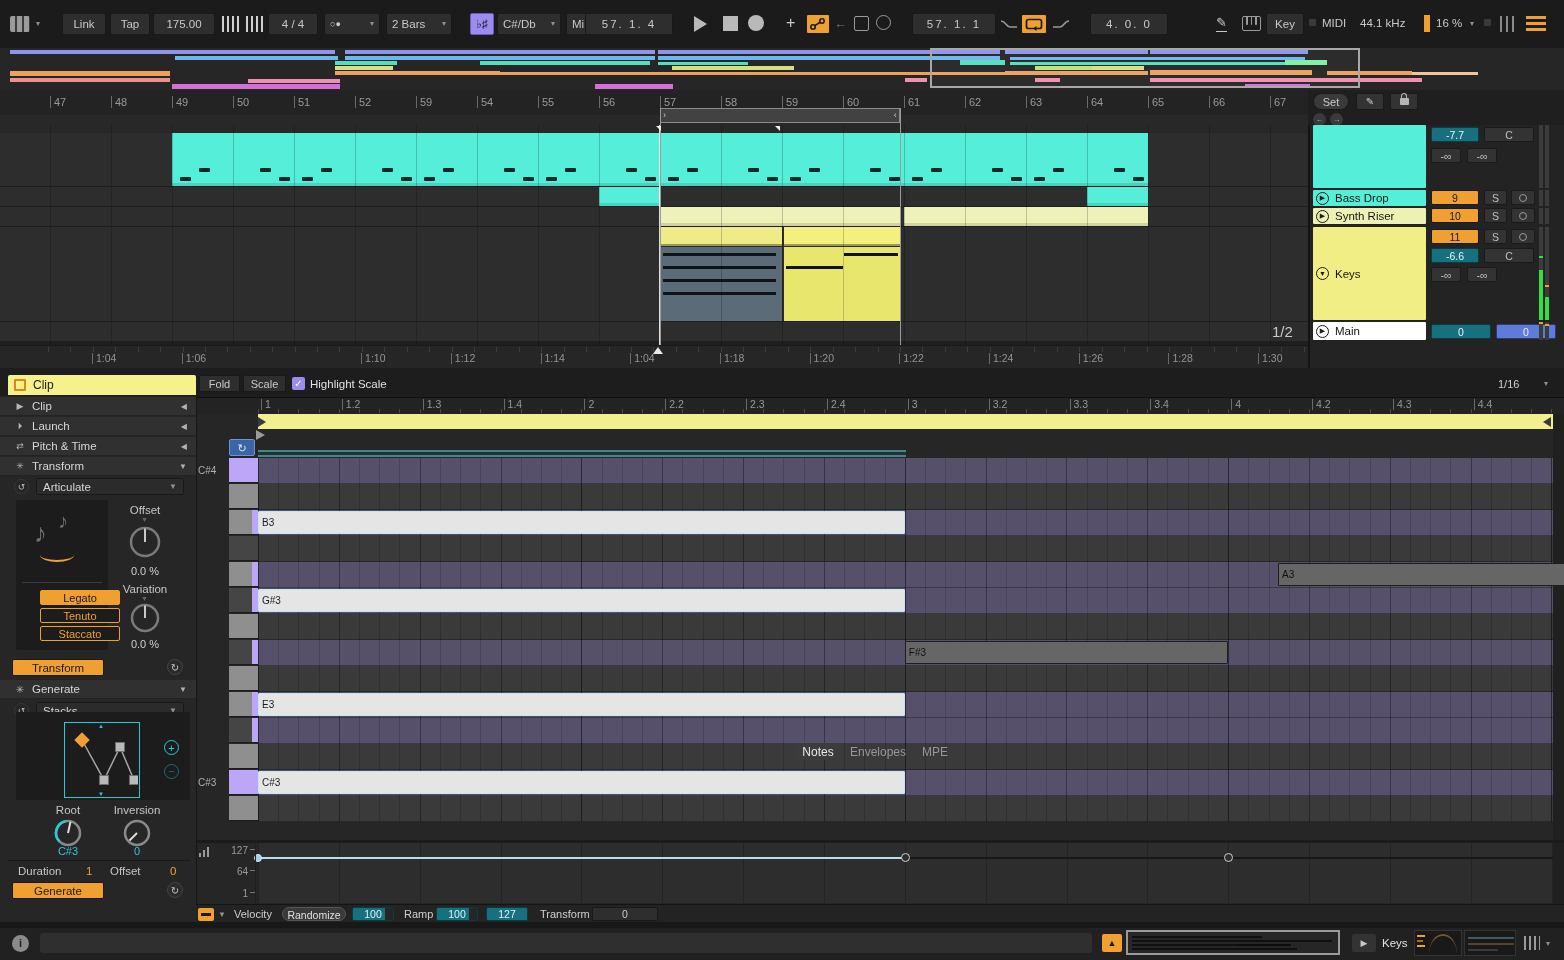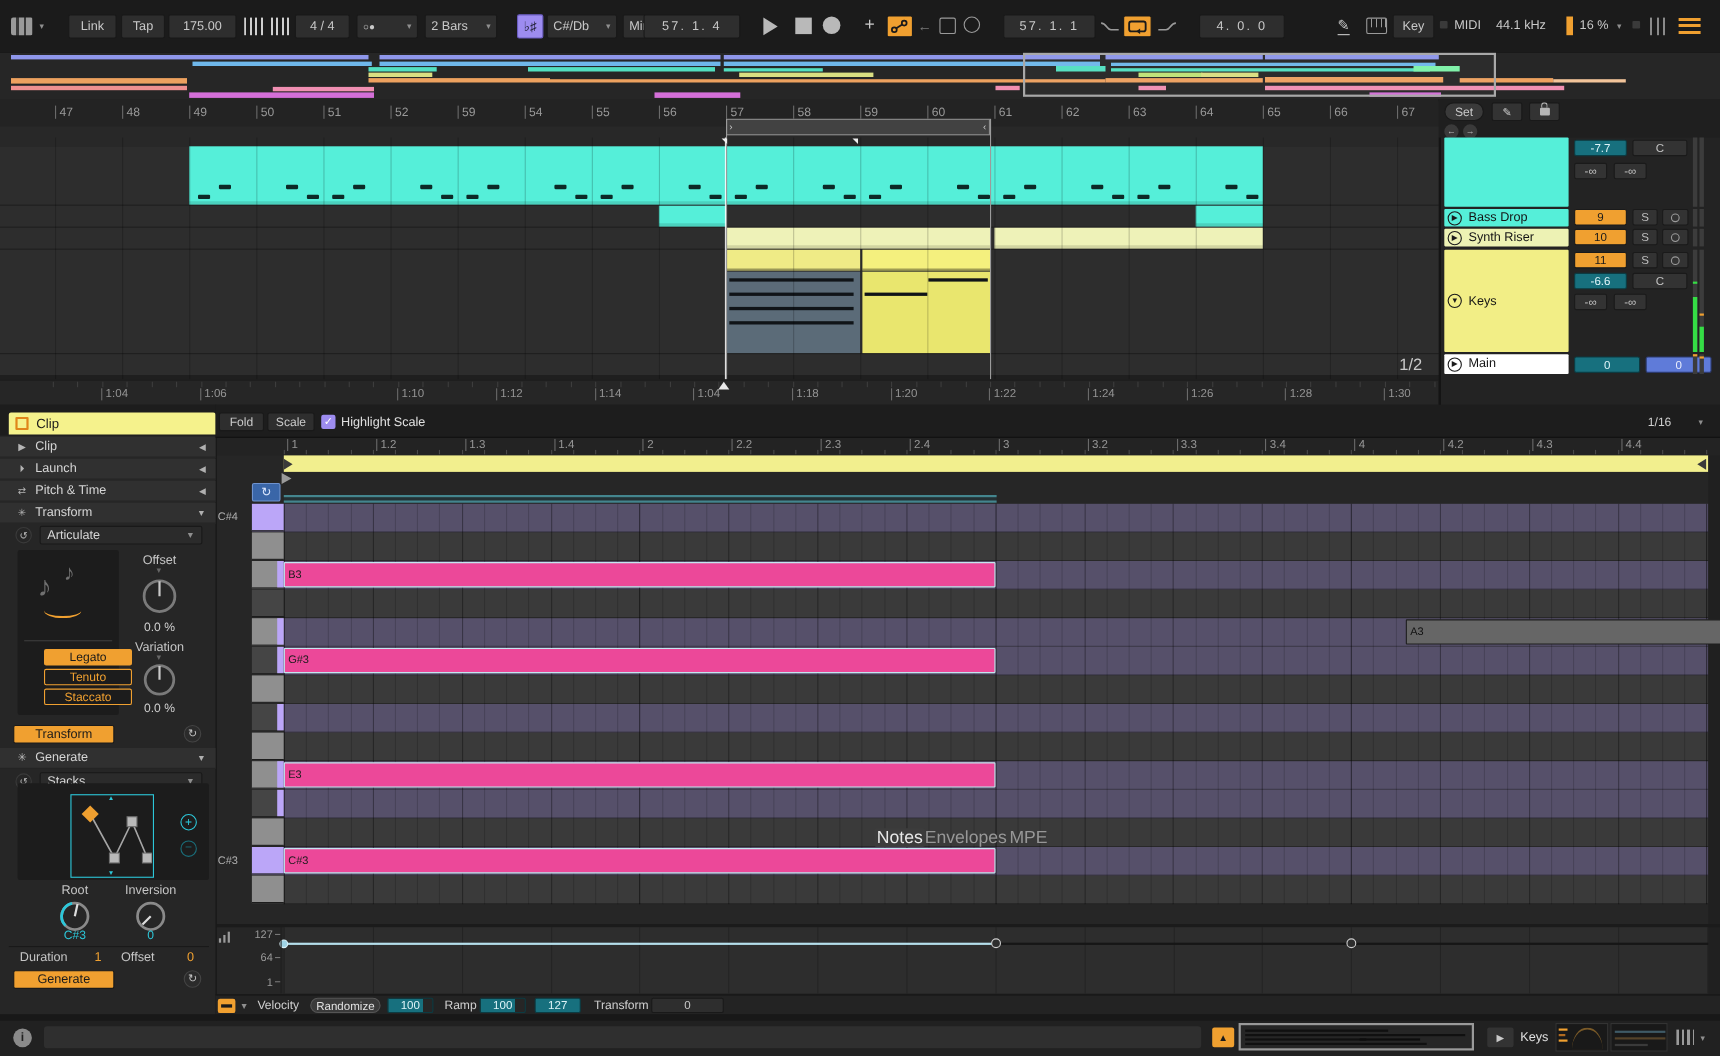--- a/index.html
+++ b/index.html
@@ -38,23 +38,23 @@
   .secrow .ar{margin-right:9px;color:#b0b0b0;font-size:8px;}
   .ddrow{position:absolute;height:18px;}
   .ddcirc{position:absolute;left:14px;top:1px;width:15px;height:15px;border-radius:50%;background:#262626;border:1px solid #3a3a3a;color:#bbb;font-size:9px;display:flex;align-items:center;justify-content:center;box-sizing:border-box;}
   .ddsel{position:absolute;left:36px;top:0;width:148px;height:17px;background:#2b2b2b;border:1px solid #191919;border-radius:2px;display:flex;align-items:center;justify-content:space-between;padding:0 6px;box-sizing:border-box;color:#d6d6d6;font-size:11.5px;}
   .knoblbl{position:absolute;color:#c5c5c5;font-size:11.5px;text-align:center;}
   .knobval{position:absolute;color:#cfcfcf;font-size:11px;text-align:center;}
   .modebtn{position:absolute;left:24px;width:80px;height:15px;border:1px solid #f0a030;border-radius:2px;background:#1c1c1c;color:#f0a030;display:flex;align-items:center;justify-content:center;font-size:11px;box-sizing:border-box;}
   .modebtn.active{background:#f0a030;color:#1a1a1a;}
   .applybtn{position:absolute;left:12px;width:92px;height:17px;background:#f0a030;border:1px solid #1a1a1a;border-radius:2px;color:#1a1a1a;display:flex;align-items:center;justify-content:center;font-size:11.5px;box-sizing:border-box;}
   .refcirc{position:absolute;width:16px;height:16px;border-radius:50%;background:#2b2b2b;border:1px solid #444;color:#c5c5c5;font-size:10px;display:flex;align-items:center;justify-content:center;box-sizing:border-box;}
-  .tabbtn{position:absolute;top:375px;height:17px;display:flex;align-items:center;justify-content:center;font-size:16px;margin-top:10px;}
+  .tabbtn{position:absolute;top:375px;height:17px;display:flex;align-items:center;justify-content:center;font-size:12px;}
   .note{position:absolute;box-sizing:border-box;border-radius:1px;font-size:10px;color:#1c1c1c;display:flex;align-items:center;padding-left:3px;overflow:hidden;}
-  .ynote{background:#ec4899;border:1.5px solid #c3e6ef;align-items:center;}
+  .ynote{background:#e5e5e5;border:1.5px solid #c3e6ef;align-items:center;}
   .gnote{background:#666;border:1px solid #1e1e1e;color:#111;}
   .vtick{position:absolute;color:#9a9a9a;font-size:10px;text-align:right;width:26px;}
   .velbox{height:14px;font-size:10.5px;}
   .lockic{position:relative;width:9px;height:7px;background:#b5b5b5;border-radius:1px;}
   .lockic:before{content:"";position:absolute;left:1.5px;top:-5px;width:6px;height:5px;border:1.5px solid #b5b5b5;border-bottom:none;border-radius:4px 4px 0 0;box-sizing:border-box;}
   .spk{width:0;height:0;border-right:7px solid #1a1a1a;border-top:5px solid transparent;border-bottom:5px solid transparent;position:relative;}
   .spk:before{content:"";position:absolute;left:-10px;top:-3px;width:3px;height:6px;background:#1a1a1a;}
 </style>
 </head>
 <body>
@@ -565,20 +565,23 @@
       </div>
       <div class="note ynote" style="position: absolute; left: 258px; top: 589px; width: 646.8px; height: 23px;">
         <span>G#3</span>
       </div>
       <div class="note ynote" style="position: absolute; left: 258px; top: 693px; width: 646.8px; height: 23px;">
         <span>E3</span>
       </div>
       <div class="note ynote" style="position: absolute; left: 258px; top: 771px; width: 646.8px; height: 23px;">
         <span>C#3</span>
       </div>
+      <div class="note gnote" style="position: absolute; left: 904.8px; top: 641px; width: 323.4px; height: 23px;">
+        <span>F#3</span>
+      </div>
       <div class="note gnote" style="position: absolute; left: 1278px; top: 563px; width: 323.4px; height: 23px;">
         <span>A3</span>
       </div>
       <div style="position: absolute; left: 196px; top: 840px; width: 1368px; height: 3px; background: rgb(27, 27, 27);"></div>
       <div style="position: absolute; left: 258px; top: 843px; width: 1295px; height: 60px; background: rgb(45, 45, 45);"></div>
       <div style="position: absolute; left: 258px; top: 843px; width: 1px; height: 60px; background: rgba(0, 0, 0, 0.22);"></div>
       <div style="position: absolute; left: 338.85px; top: 843px; width: 1px; height: 60px; background: rgba(0, 0, 0, 0.22);"></div>
       <div style="position: absolute; left: 419.7px; top: 843px; width: 1px; height: 60px; background: rgba(0, 0, 0, 0.22);"></div>
       <div style="position: absolute; left: 500.55px; top: 843px; width: 1px; height: 60px; background: rgba(0, 0, 0, 0.22);"></div>
       <div style="position: absolute; left: 581.4px; top: 843px; width: 1px; height: 60px; background: rgba(0, 0, 0, 0.22);"></div>

